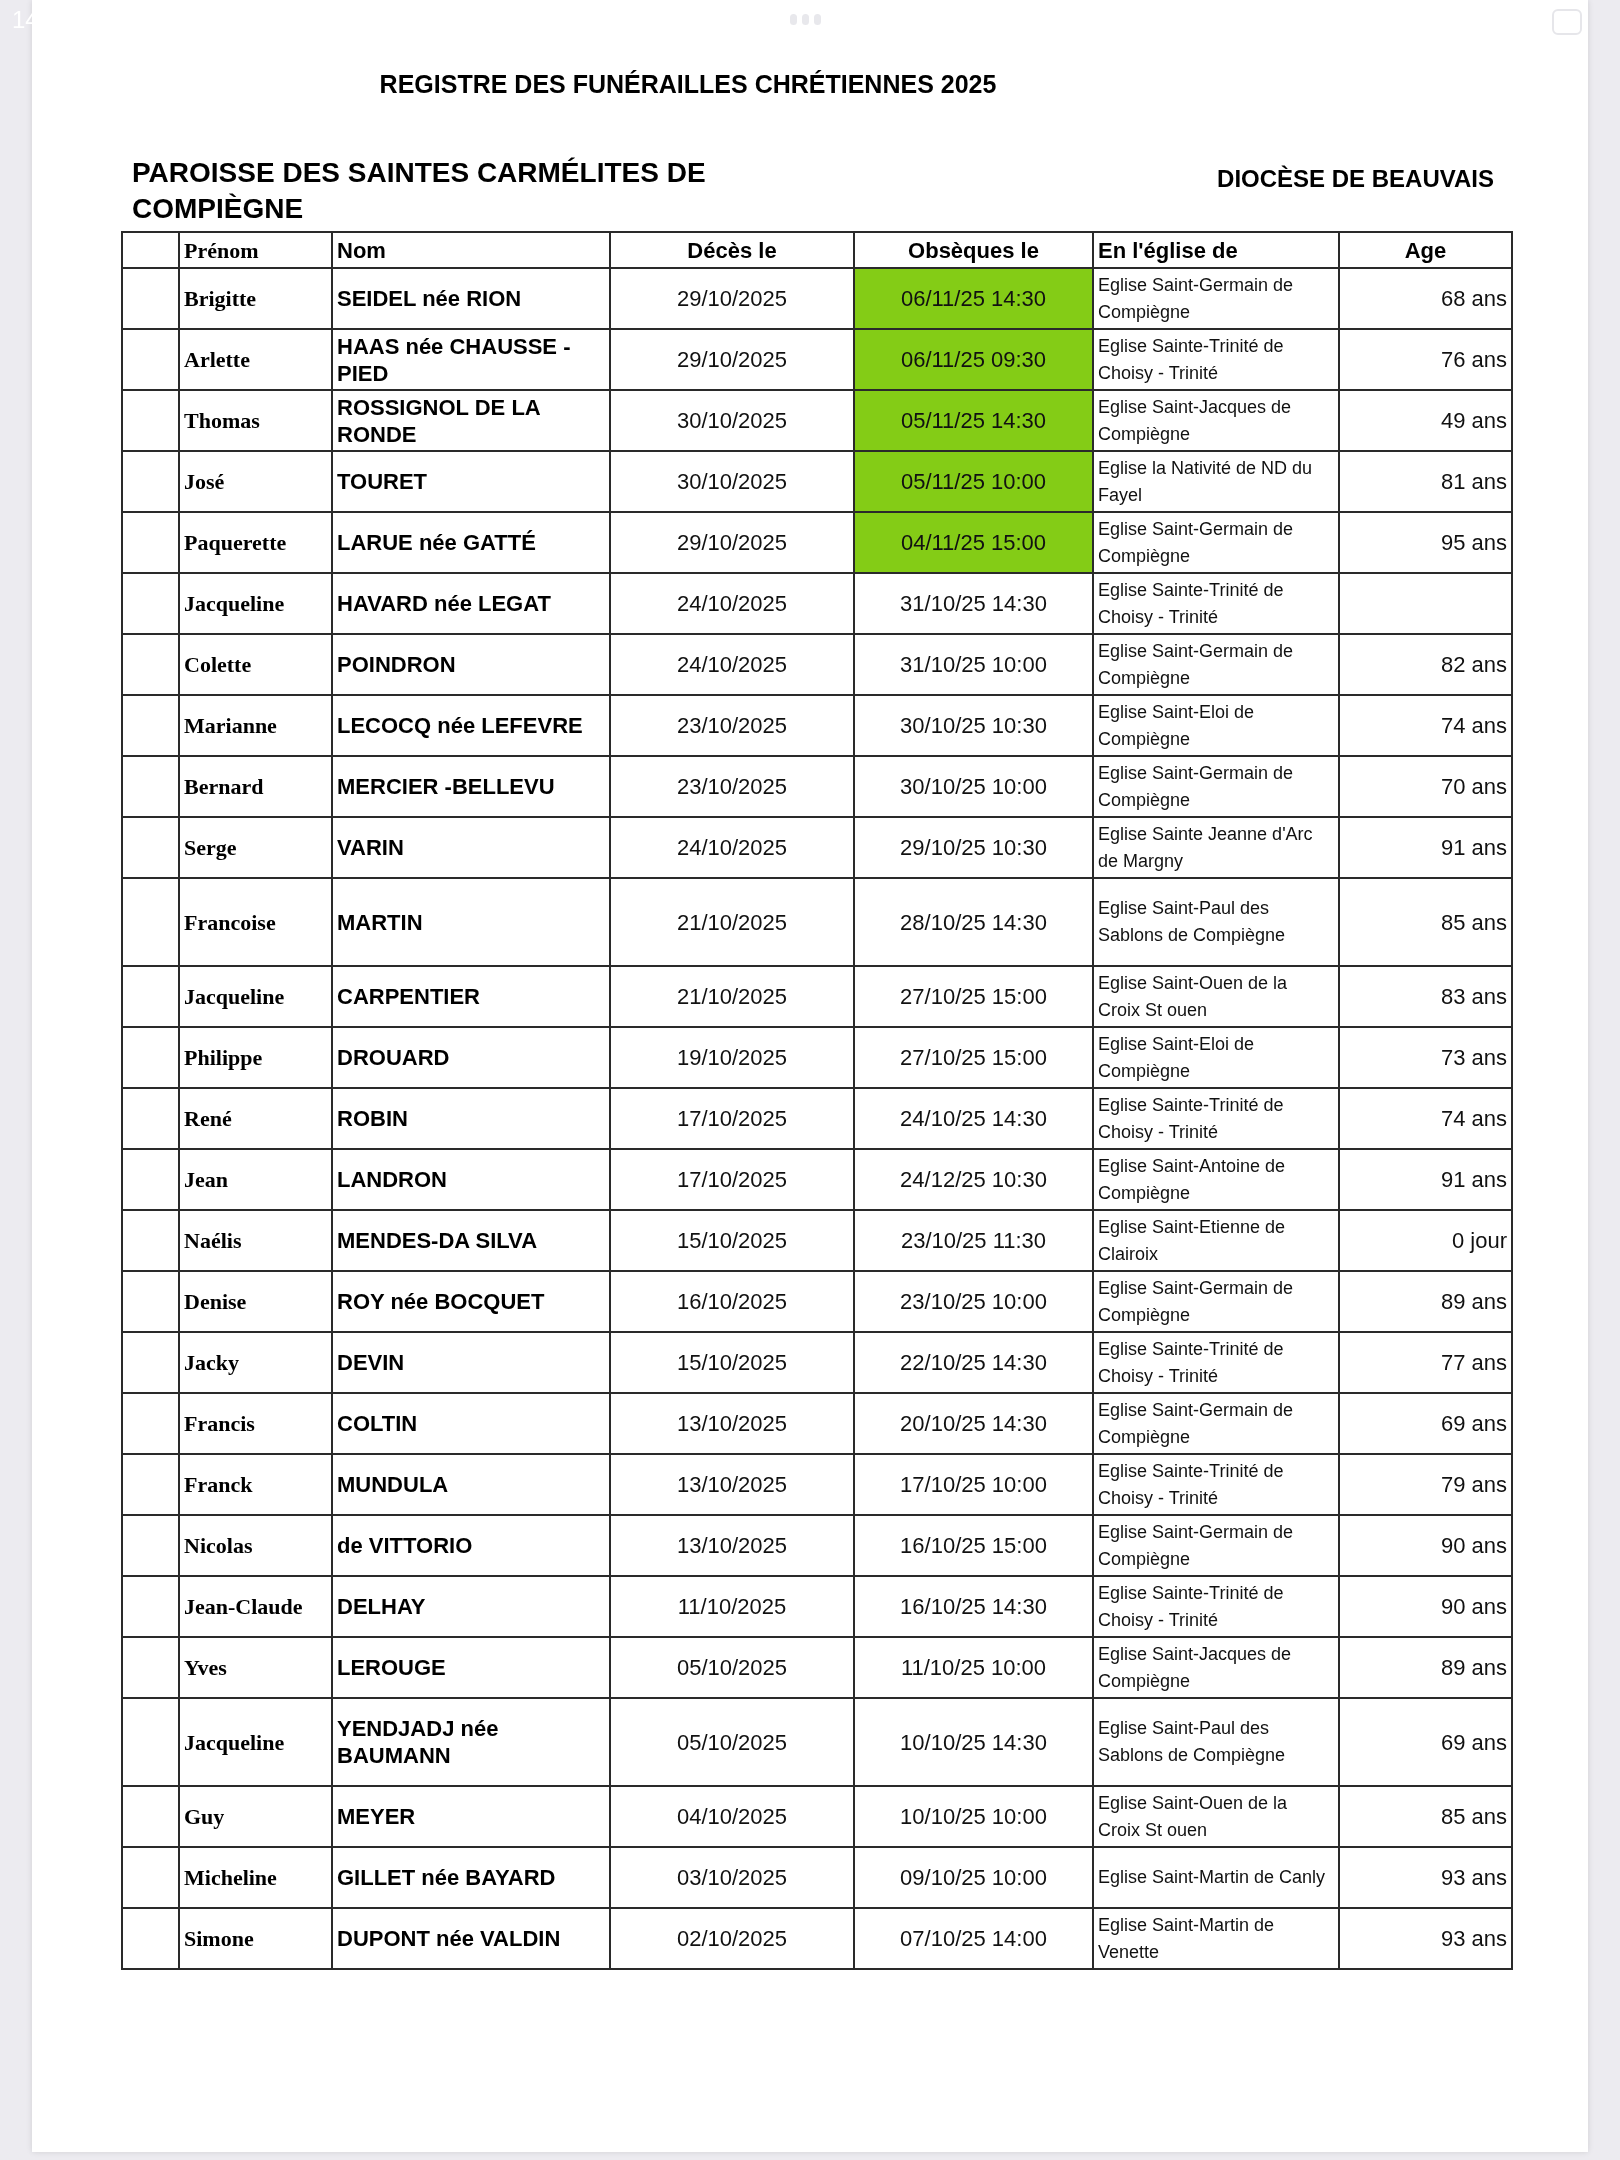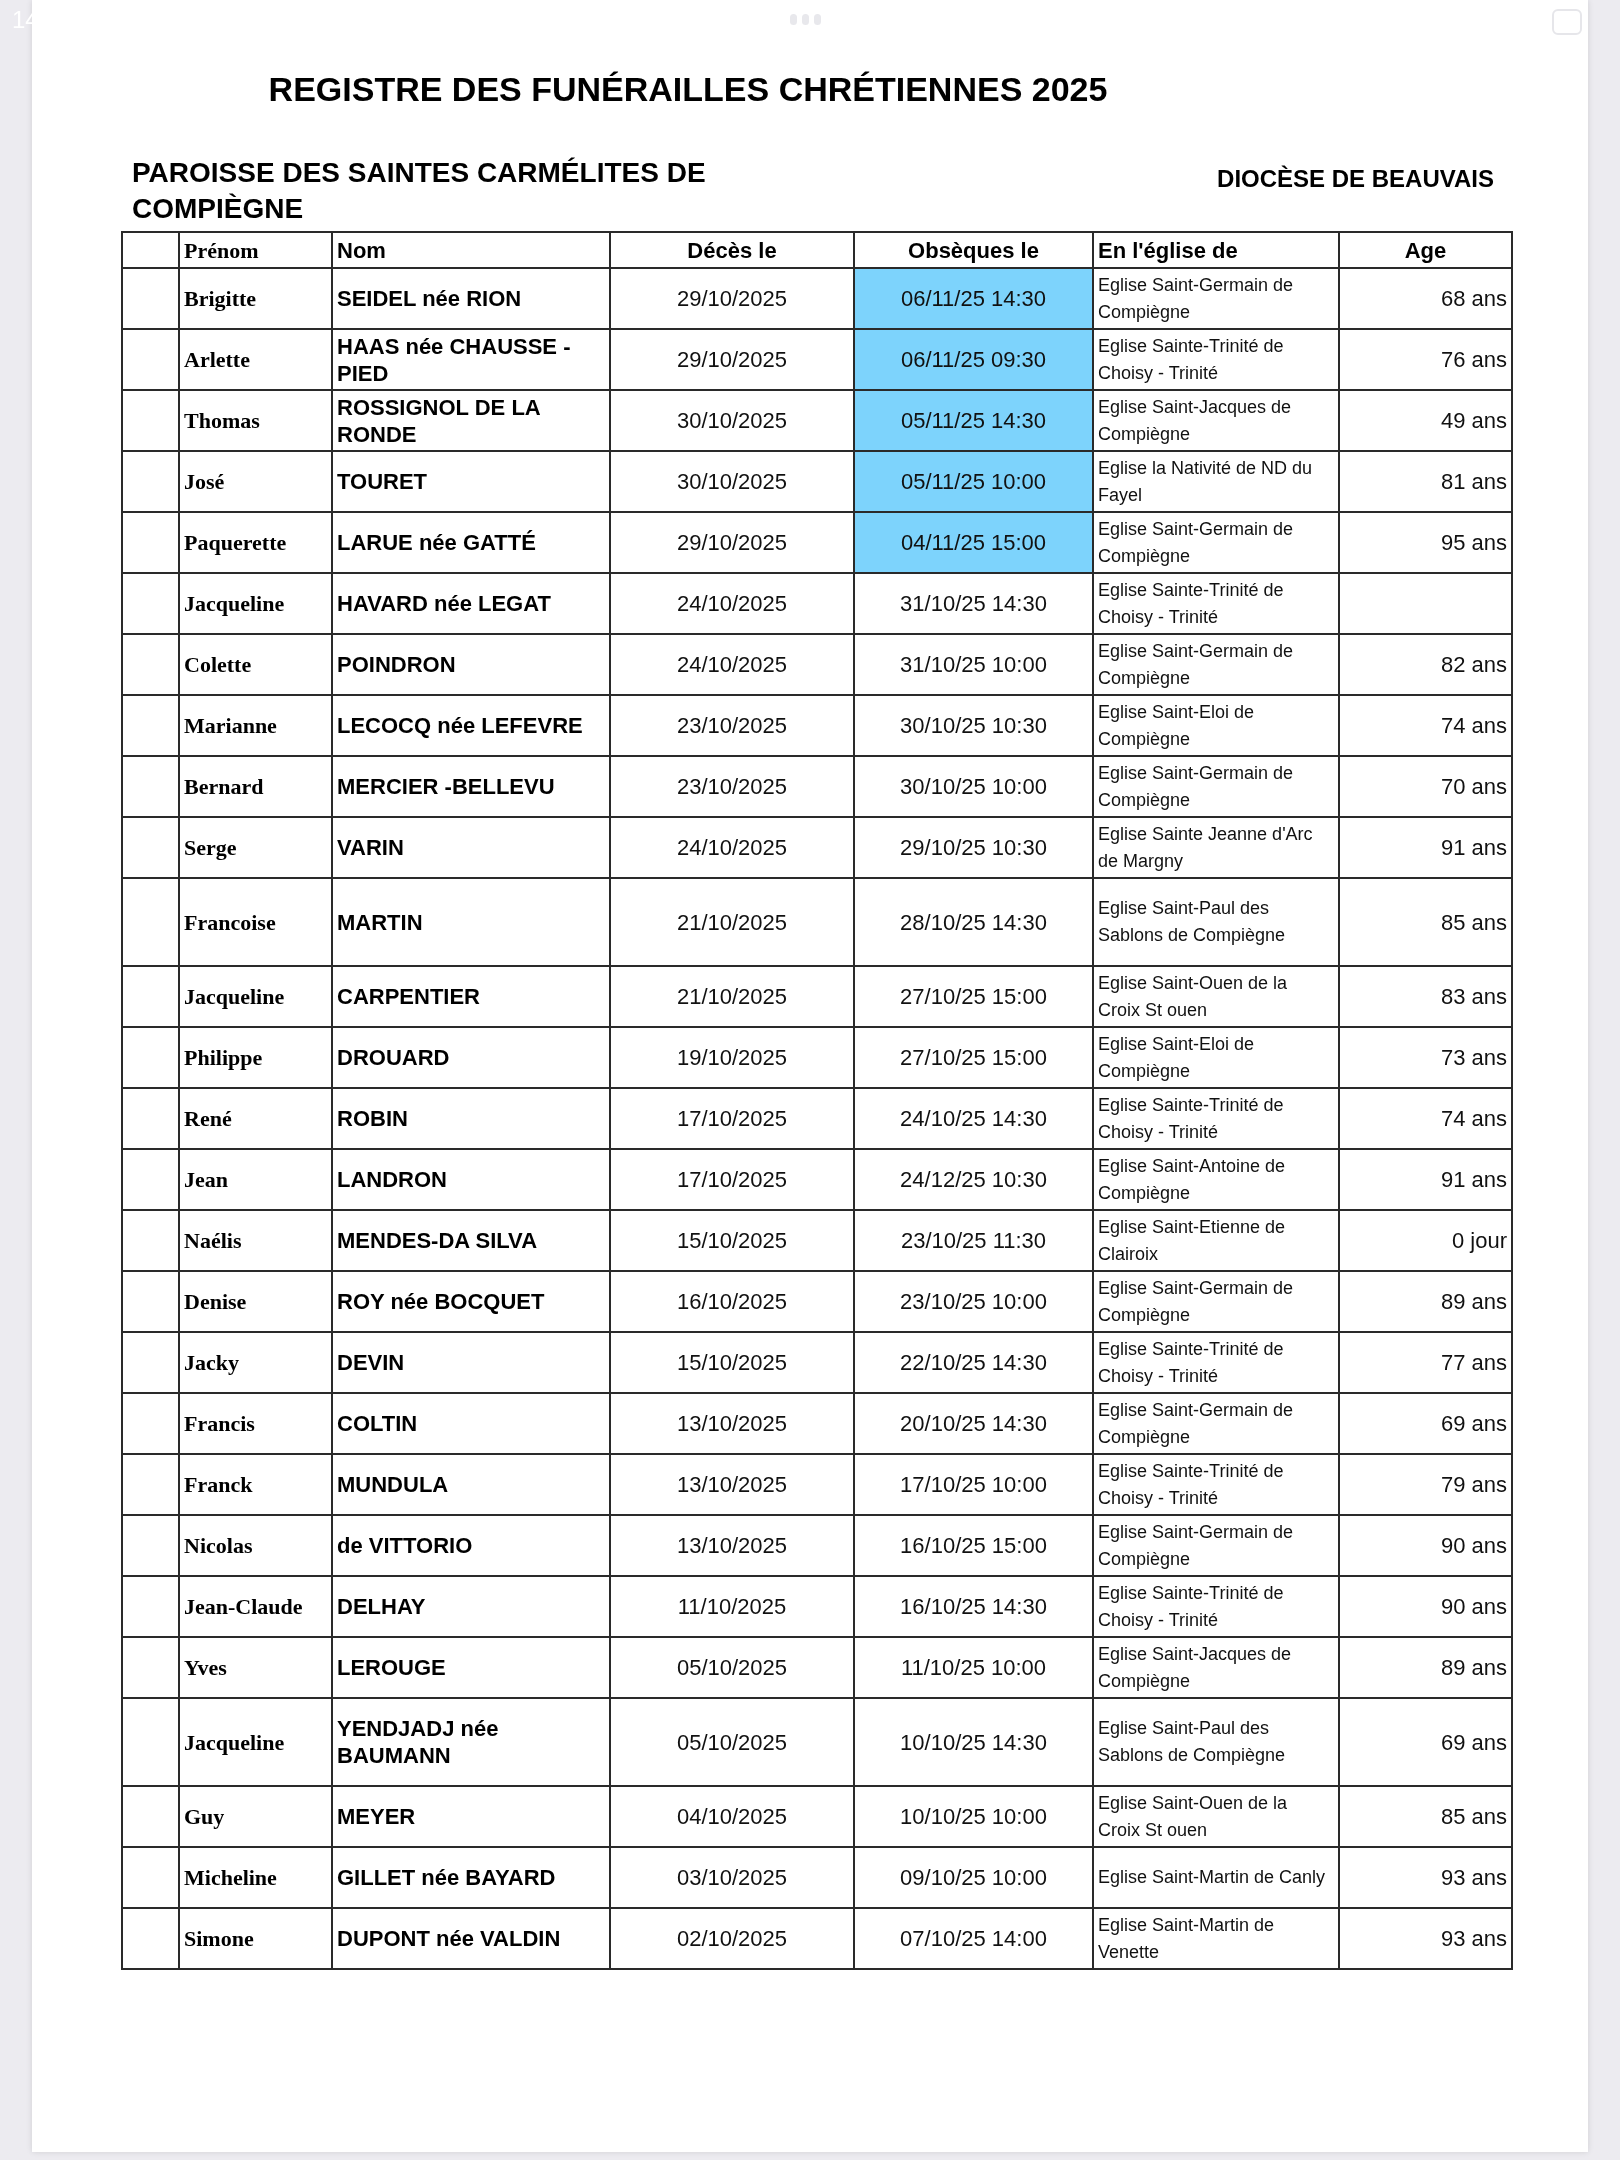--- a/index.html
+++ b/index.html
@@ -14,21 +14,21 @@
   .status-dots { position:absolute; left:790px; top:14px; display:flex; gap:5px; }
   .status-dots span { width:7px; height:11px; border-radius:4px; background:#e8e8ec; display:block; }
   .status-battery { position:absolute; right:38px; top:9px; width:26px; height:22px; border:2px solid #e6e6ea; border-radius:6px; }
   .page {
     position:absolute; left:32px; top:0; width:1556px; height:2152px;
     background:#ffffff;
     box-shadow:0 0 6px rgba(0,0,0,0.12);
   }
   .doc-title {
     position:absolute; left:0; width:1312px; top:70px;
-    text-align:center; font-weight:bold; font-size:34px; color:#000;
+    text-align:center; font-weight:bold; font-size:25px; color:#000;
   }
   .parish {
     position:absolute; left:100px; top:155px; width:620px;
     font-weight:bold; font-size:28px; line-height:36px; color:#000;
   }
   .diocese {
     position:absolute; right:94px; top:161px;
     font-weight:bold; font-size:24px; line-height:36px; color:#000;
   }
   table.register {
@@ -45,21 +45,21 @@
   th.c-prenom, td.c-prenom { width:143px; text-align:left;font-family:Liberation Serif, serif; }
   th.c-nom, td.c-nom { width:268px; text-align:left; }
   th.c-deces, td.c-deces { width:234px; text-align:center;margin-left:44px; }
   th.c-obs, td.c-obs { width:229px; text-align:center; }
   th.c-eglise, td.c-eglise { width:236px; text-align:left; }
   th.c-age, td.c-age { width:163px; }
   th.c-age { text-align:center; }
   td.c-age { text-align:right; }
   td.c-prenom, td.c-nom { font-weight:bold; color:#000;margin-left:11px; }
   td.c-eglise { font-size:18px; line-height:27px; }
-  td.hl { background:#7dd3fc;margin-top:46px; }
+  td.hl { background:#84cc16;margin-top:46px; }
   tr.r2 td { height:59px; }
   tr.r3 td { height:86px; }
 </style>
 </head>
 <body>
 
 <div class="status-bar">
   <span class="status-time">14</span>
   <div class="status-dots">
       <span></span>

